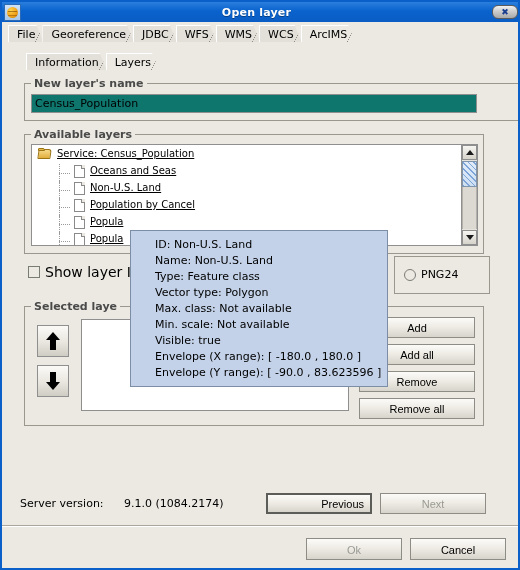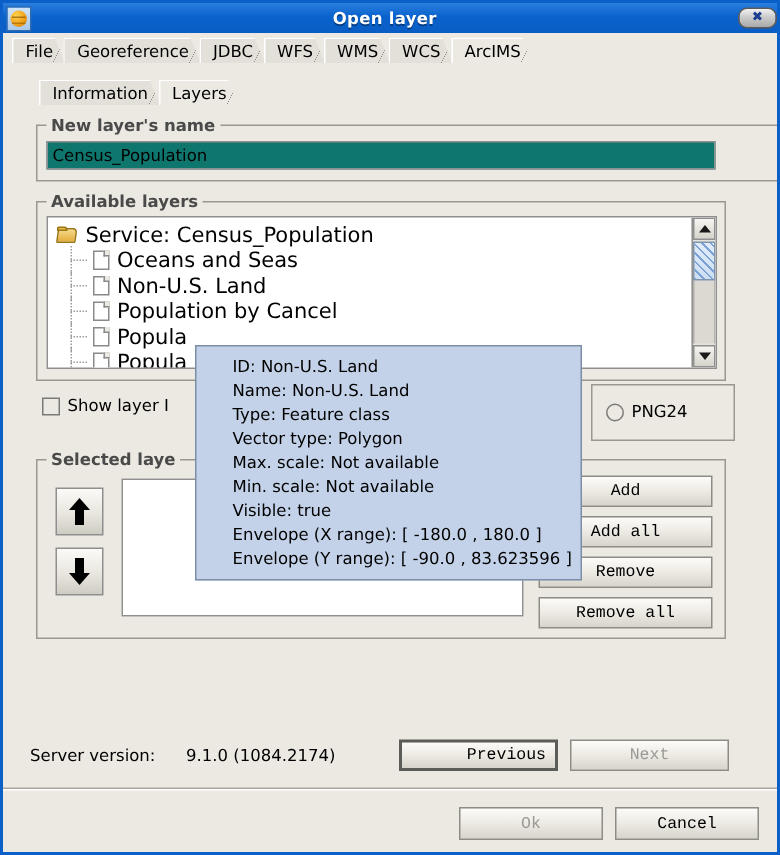--- a/index.html
+++ b/index.html
@@ -174,28 +174,28 @@
     overflow: hidden;
   }
   .treelist {
     position: absolute;
     left: 0; top: 0;
     width: 430px;
     padding: 3px 0 0 0;
   }
   .tnode {
     display: flex;
-    align-items: center;
     height: 17px;
-    font-size: 14px;
+    font-size: 10px;
     color: #000;
     white-space: nowrap;
+    text-decoration: underline;
   }
   .tnode.root { padding-left: 6px; }
-  .tnode.child { padding-left: 12px; }
+  .tnode.child { padding-left: 12px; margin-left: 12px; }
   .dashes {
     width: 18px; height: 17px;
     position: relative;
   }
   .dashes::before {
     content:""; position:absolute; left:3px; top:-1px; bottom:-1px;
     border-left: 1px dotted #9a9a9a;
   }
   .dashes::after {
     content:""; position:absolute; left:3px; top:8px; width:11px;
@@ -280,21 +280,21 @@
     background:#dcd9d2;
     border-left:1px solid #b4b1aa;
     border-right:1px solid #b4b1aa;
     box-sizing:border-box;
   }
   
   .checkrow {
     position: absolute;
     left: 8px; top: 194px;
     display: flex; align-items: center;
-    font-size: 11px; color:#000;
+    font-size: 14px; color:#000;
   }
   .checkbox {
     width: 12px; height: 12px;
     background: #ece9e2;
     border: 1px solid #7b7b75;
     box-sizing: border-box;
     margin-right: 5px;
   }
   
   #gb-format { left: 374px; top: 186px; width: 96px; height: 38px; }
@@ -355,21 +355,21 @@
   }
   .jbtn {
     display: block;
     width: 116px;
     height: 21px;
     margin-bottom: 6px;
     background: linear-gradient(to bottom,#fcfbf9 0%, #eeebe4 48%, #d7d4cc 100%);
     border: 1px solid #8d8d86;
     box-sizing: border-box;
     font-size: 11px;
-    font-family: Liberation Mono, monospace;
+    font-family: Liberation Sans, sans-serif;
     color: #000;
     text-align: center;
     line-height: 19px;
   }
   .jbtn.disabled { color:#9a9a94; }
   .jbtn.default { border: 2px solid #5c5c58; line-height: 17px; text-align: right; }
   
   .srvrow {
     position: absolute;
     left: 18px; top: 490px;
@@ -537,21 +537,21 @@
         <button class="jbtn">Remove all</button>
       </div>
     </div>
   </div>
 
   <div class="tooltip">
     <div>ID: Non-U.S. Land</div>
     <div>Name: Non-U.S. Land</div>
     <div>Type: Feature class</div>
     <div>Vector type: Polygon</div>
-    <div>Max. scale: Not available</div>
+    <div>Max. class: Not available</div>
     <div>Min. scale: Not available</div>
     <div>Visible: true</div>
     <div>Envelope (X range): [ -180.0 , 180.0 ]</div>
     <div>Envelope (Y range): [ -90.0 , 83.623596 ]</div>
   </div>
 
   <div class="srvrow">
     <span class="srv-label">Server version:</span>
     <span class="srv-value">9.1.0 (1084.2174)</span>
     <button class="jbtn default">Previous</button>

